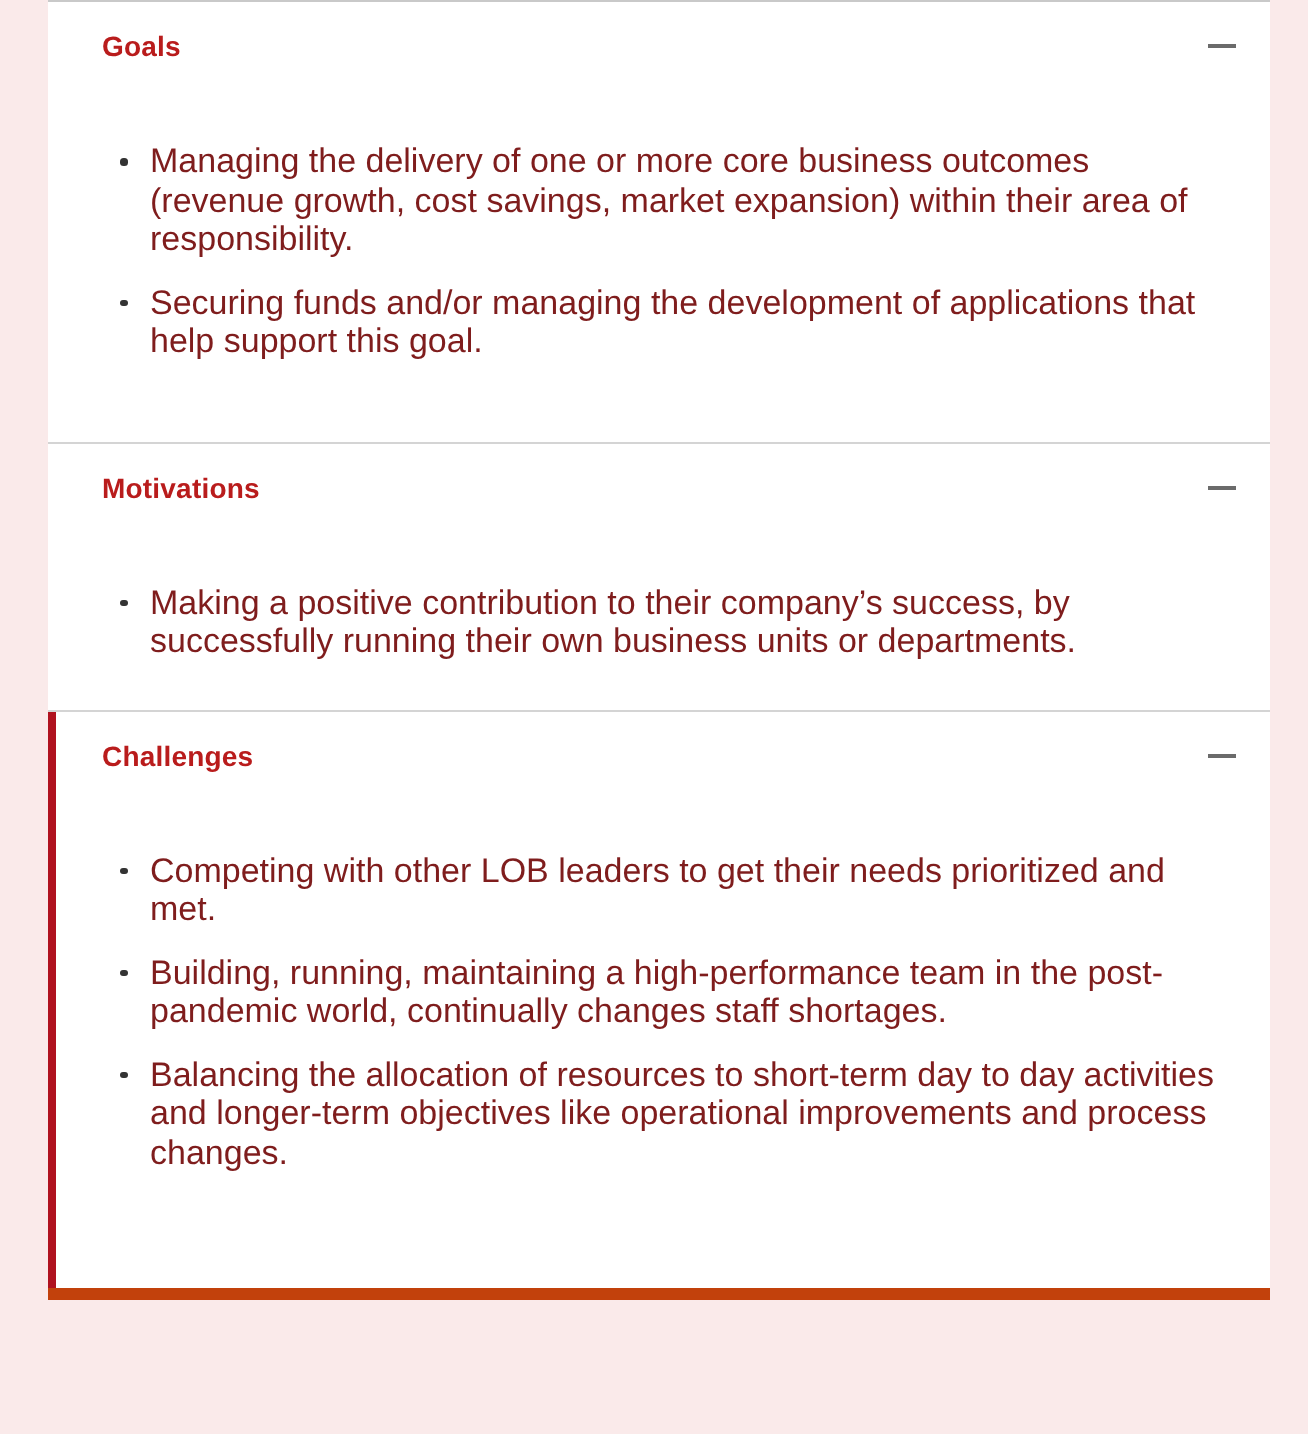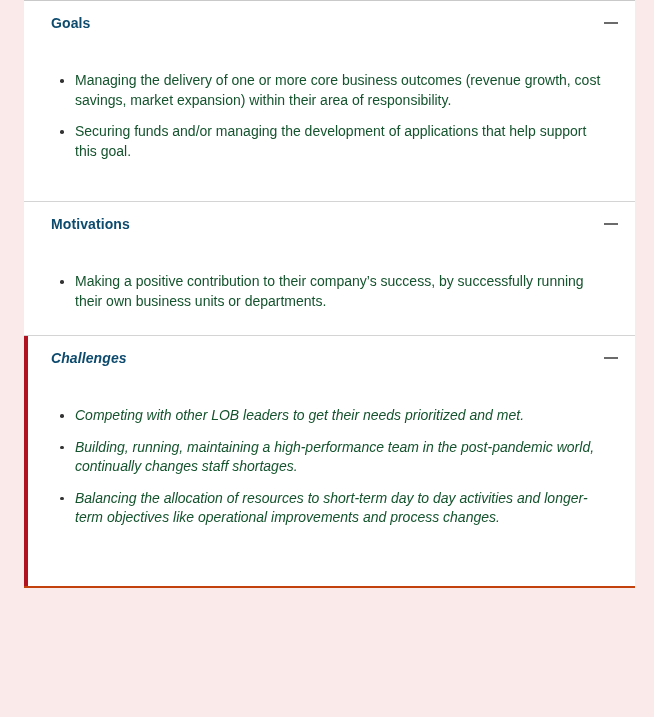--- a/index.html
+++ b/index.html
@@ -28,22 +28,21 @@
     border-top: 1px solid #c9c9c9;
     box-sizing: border-box;
   }
   .panel {
     position: relative;
     background: #ffffff;
     border-bottom: 1px solid #d4d4d4;
     box-sizing: border-box;
   }
   .panel:last-child {
-    border-bottom: 2px solid #c2410c;
-    font-style: italic;
+    border-bottom: 6px solid #c2410c;
   }
   .panel.active::before {
     content: "";
     position: absolute;
     left: 0;
     top: 0;
     bottom: 0;
     width: 4px;
     background: #b0121f;
   }
@@ -53,21 +52,21 @@
     display: flex;
     align-items: center;
     justify-content: space-between;
     padding: 0 17px 0 27px;
     box-sizing: border-box;
     cursor: pointer;
   }
   .panel-title {
     font-size: 14px;
     font-weight: bold;
-    color: #0c4a6e;
+    color: #b91c1c;
     letter-spacing: 0.1px;
     line-height: 18px;
   }
   .toggle-icon {
     width: 14px;
     height: 14px;
     position: relative;
     flex: 0 0 auto;
     cursor: pointer;
   }
@@ -85,23 +84,23 @@
   }
   ul.bullets {
     margin: 0;
     padding: 0;
     list-style: none;
   }
   ul.bullets li {
     position: relative;
     padding-left: 24px;
     margin-bottom: 12px;
-    font-size: 14px;
+    font-size: 17px;
     line-height: 19.5px;
-    color: #14532d;
+    color: #7f1d1d;
     max-width: 545px;
   }
   ul.bullets li:last-child {
     margin-bottom: 0;
   }
   ul.bullets li::before {
     content: "";
     position: absolute;
     left: 9px;
     top: 8px;

